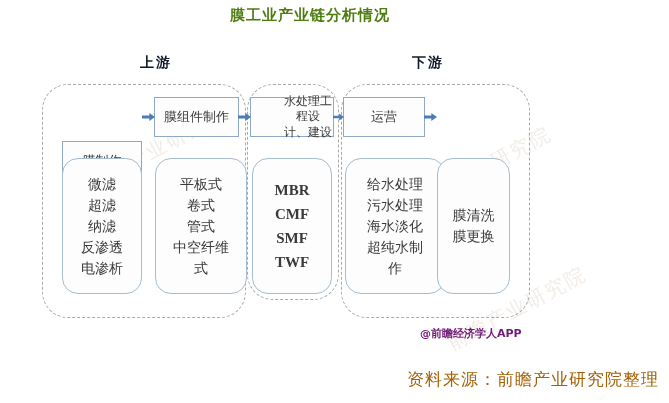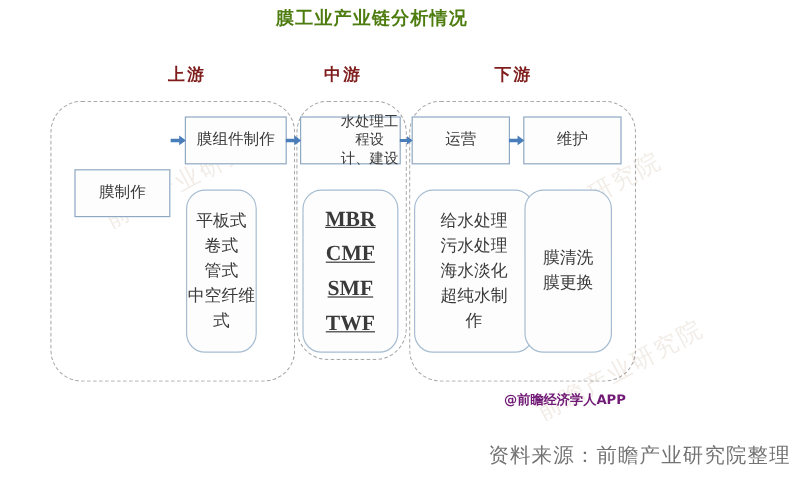--- a/index.html
+++ b/index.html
@@ -6,89 +6,92 @@
   .canvas{
     position:relative;width:669px;height:403px;background:#ffffff;
     font-family:"DejaVu Sans","Liberation Sans",sans-serif;overflow:hidden;
   }
   .title{
     position:absolute;top:6px;left:0;width:620px;text-align:center;
     font-size:15px;font-weight:bold;color:#4d7c0f;letter-spacing:1px;
   }
   .sec-label{
     position:absolute;top:54px;width:72px;text-align:center;
-    font-size:14px;font-weight:bold;color:#7f1d1d;letter-spacing:2px;
+    font-size:14px;font-weight:bold;color:#0f172a;letter-spacing:2px;
   }
   .group{
     position:absolute;border:1px dashed #a9a9a9;border-radius:26px;background:transparent;
   }
   .pbox{
     position:absolute;top:97px;height:40px;border:1px solid #8fa9c4;background:#fdfdfd;
     display:flex;align-items:center;justify-content:center;text-align:center;
     font-size:13px;color:#3a3a3a;white-space:pre-line;line-height:1.3;box-sizing:border-box;
   }
   .pbox.small{font-size:12px;}
   .ibox{
     position:absolute;top:158px;height:136px;border:1px solid #a5bcd1;border-radius:16px;
     background:#fdfdfd;display:flex;align-items:center;justify-content:center;text-align:center;
     font-size:14px;color:#3a3a3a;white-space:pre-line;line-height:1.5;box-sizing:border-box;
   }
-  .ibox.serif{font-family:"Liberation Serif","DejaVu Serif",serif;font-size:18px;font-weight:bold;line-height:1.6;text-decoration:underline;}
+  .ibox.serif{font-family:"Liberation Serif","DejaVu Serif",serif;font-size:15px;font-weight:bold;line-height:1.6;}
   .arrow{position:absolute;top:111px;height:12px;}
   .watermark{
     position:absolute;font-size:20px;color:rgba(176,137,104,0.16);
     transform:rotate(-28deg);white-space:nowrap;pointer-events:none;letter-spacing:2px;
   }
   .attribution{
     position:absolute;left:420px;top:326px;font-size:11px;color:#701a75;font-weight:bold;
   }
   .source-note{
-    position:absolute;right:10px;top:368px;font-size:17px;color:#737373;letter-spacing:1px;
+    position:absolute;right:10px;top:368px;font-size:17px;color:#a16207;letter-spacing:1px;
   }
 </style>
 </head>
 <body>
 
 <div class="canvas">
 
   <div class="title">膜工业产业链分析情况</div>
 
   <div class="sec-label" style="left:120px;">上游</div>
-  <div class="sec-label" style="left:250px;">中游</div>
   <div class="sec-label" style="left:392px;">下游</div>
 
   <div class="group" style="left:42px;top:84px;width:202px;height:232px;"></div>
   <div class="group" style="left:247px;top:84px;width:90px;height:214px;"></div>
   <div class="group" style="left:341px;top:84px;width:187px;height:232px;"></div>
 
   <div class="watermark" style="left:80px;top:135px;">前瞻产业研究院</div>
   <div class="watermark" style="left:405px;top:155px;">前瞻产业研究院</div>
   <div class="watermark" style="left:440px;top:295px;">前瞻产业研究院</div>
 
   <div class="pbox" style="left:62px;width:80px;margin-top:44px;">膜制作</div>
   <div class="pbox" style="left:154px;width:85px;">膜组件制作</div>
   <div class="pbox small" style="left:250px;width:84px;padding-left:32px;">水处理工程设
 计、建设</div>
   <div class="pbox" style="left:343px;width:82px;">运营</div>
-  <div class="pbox" style="left:436px;width:82px;">维护</div>
 
   <svg class="arrow" style="left:142px;width:13px;" viewBox="0 0 16 12">
       <path d="M0 4.2 H9 V1 L16 6 L9 11 V7.8 H0 Z" fill="#4a7ebb"></path>
     </svg>
   <svg class="arrow" style="left:238px;width:13px;" viewBox="0 0 16 12">
       <path d="M0 4.2 H9 V1 L16 6 L9 11 V7.8 H0 Z" fill="#4a7ebb"></path>
     </svg>
   <svg class="arrow" style="left:333px;width:11px;" viewBox="0 0 16 12">
       <path d="M0 4.2 H9 V1 L16 6 L9 11 V7.8 H0 Z" fill="#4a7ebb"></path>
     </svg>
   <svg class="arrow" style="left:424px;width:13px;" viewBox="0 0 16 12">
       <path d="M0 4.2 H9 V1 L16 6 L9 11 V7.8 H0 Z" fill="#4a7ebb"></path>
     </svg>
 
-  <div class="ibox" style="left:155px;width:59px;">平板式
+  <div class="ibox" style="left:62px;width:80px;">微滤
+超滤
+纳滤
+反渗透
+电渗析</div>
+  <div class="ibox" style="left:155px;width:92px;">平板式
 卷式
 管式
 中空纤维
 式</div>
   <div class="ibox serif" style="left:252px;width:80px;">MBR
 CMF
 SMF
 TWF</div>
   <div class="ibox" style="left:345px;width:100px;text-align:center;">给水处理
 污水处理

